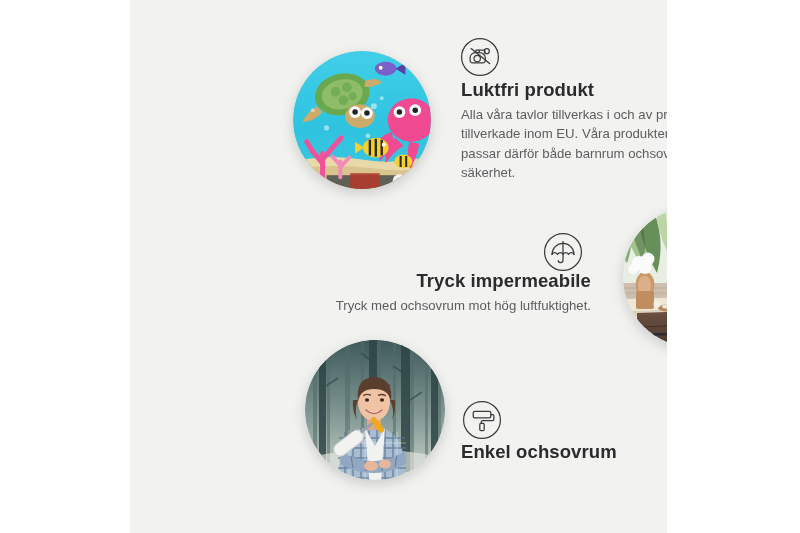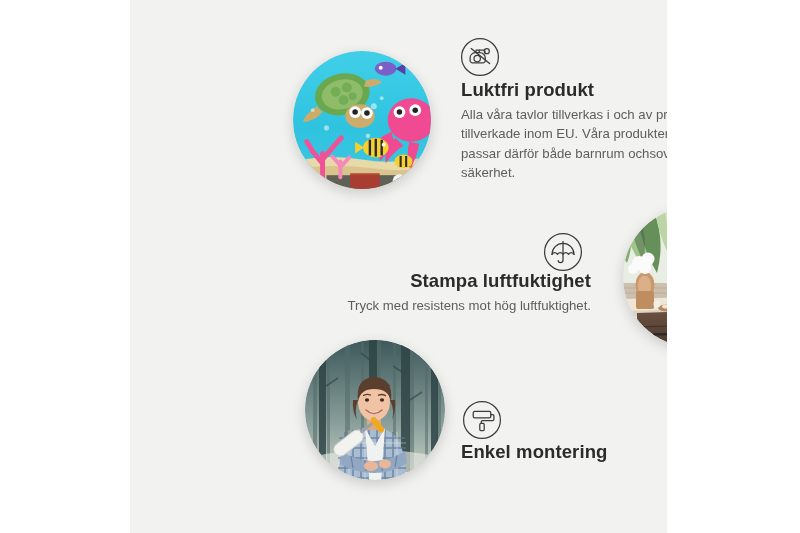--- a/index.html
+++ b/index.html
@@ -300,22 +300,22 @@
           <g fill="none" stroke="#3c3c3c" stroke-width="1.25" stroke-linecap="round" stroke-linejoin="round">
             <path d="M9 22.4 a11 11 0 0 1 22 0"></path>
             <path d="M9 22.4 q2.7 -3.4 5.5 0 q2.7 -3.4 5.5 0 q2.7 -3.4 5.5 0 q2.7 -3.4 5.5 0"></path>
             <path d="M20 11.4 v16.6 q0 2.6 -2.6 2.6 q-2.2 0 -2.2 -2"></path>
             <path d="M20 9.6 v1.8"></path>
           </g>
         </svg>
       </div>
 
       <div class="feature-text" id="f2-text">
-        <div class="feature-title">Stampa luftfuktighet</div>
-        <div class="feature-body">Tryck med resistens mot hög luftfuktighet.</div>
+        <div class="feature-title">Tryck impermeabile</div>
+        <div class="feature-body">Tryck med ochsovrum mot hög luftfuktighet.</div>
       </div>
     </div>
 
     <div class="feature">
 
       <div class="photo" id="photo3">
         <svg viewBox="0 0 140 140" xmlns="http://www.w3.org/2000/svg">
           <defs>
             <clipPath id="c3">
                 <circle cx="70" cy="70" r="70"></circle>
@@ -436,18 +436,18 @@
           <circle cx="20" cy="20" r="18.4" fill="none" stroke="#3c3c3c" stroke-width="1.25"></circle>
           <g fill="none" stroke="#3c3c3c" stroke-width="1.25" stroke-linecap="round" stroke-linejoin="round">
             <rect x="11.2" y="11.4" width="17.6" height="6.4" rx="1.6"></rect>
             <path d="M28.8 14.6 h1.8 a1.3 1.3 0 0 1 1.3 1.3 v3.4 a1.3 1.3 0 0 1 -1.3 1.3 h-10 a1.3 1.3 0 0 0 -1.3 1.3 v1.4"></path>
             <rect x="17.8" y="23.3" width="4.4" height="7.2" rx="1.1"></rect>
           </g>
         </svg>
       </div>
 
       <div class="feature-text" id="f3-text">
-        <div class="feature-title">Enkel montering</div>
+        <div class="feature-title">Enkel ochsovrum</div>
       </div>
     </div>
 
   </div>
 </div>
 
 </body></html>

